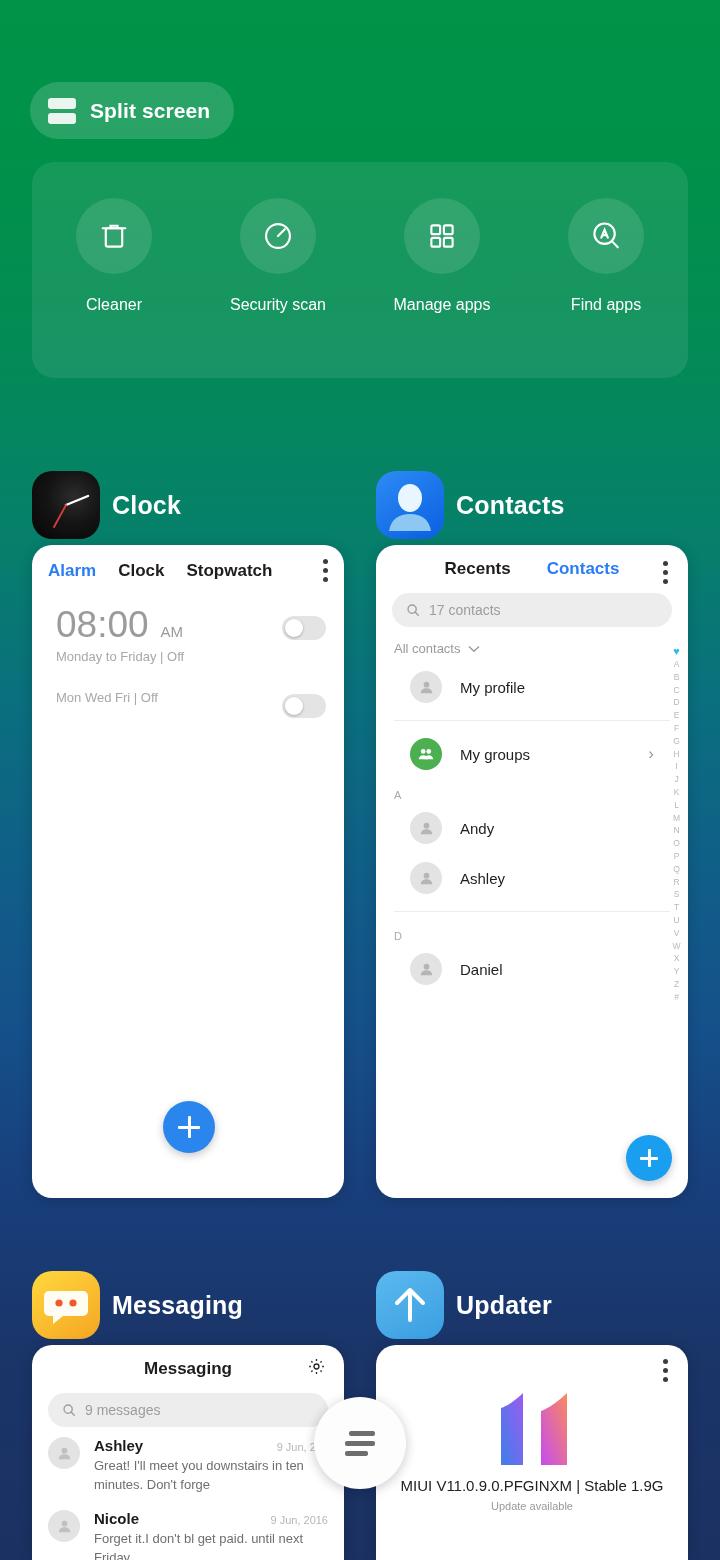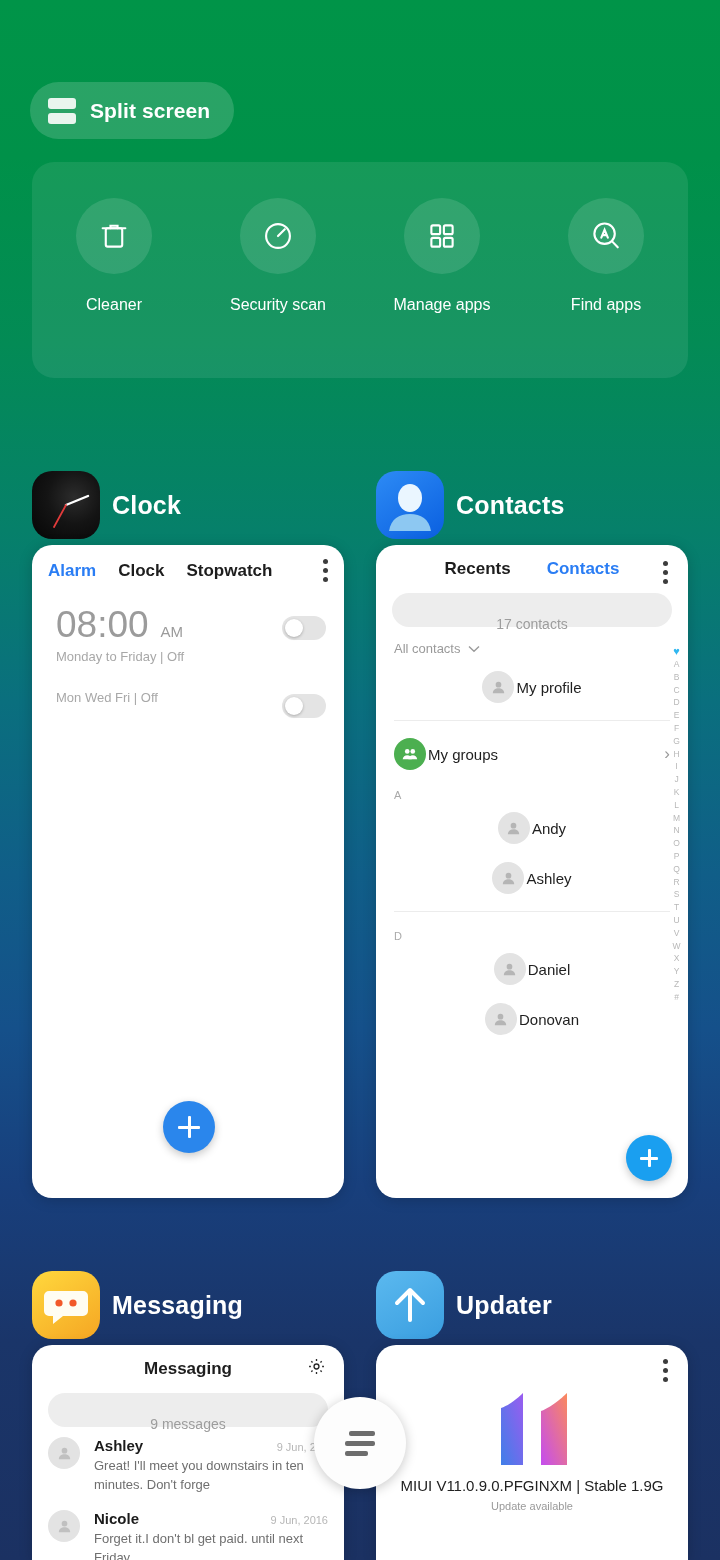--- a/index.html
+++ b/index.html
@@ -107,26 +107,26 @@
   #clock-fab { left: 131px; top: 556px; width: 52px; height: 52px; }
 
   
   #contacts-card { left: 376px; top: 545px; width: 312px; height: 653px; }
   .ct-tabs { display:flex; align-items:center; justify-content:center; padding: 14px 16px 10px 16px; position:relative; }
   .ct-tabs .tab { font-size:17px; font-weight:700; color:#1d1d1d; margin: 0 18px; }
   .ct-tabs .tab.active { color:#2a7df4; }
   .ct-tabs .kebab { position:absolute; right: 20px; top: 16px; }
   .search-bar {
     margin: 4px 16px 0 16px; height: 34px; border-radius: 17px; background:#ededed;
-    display:flex; align-items:center; gap: 23px; padding: 0 14px; flex-direction: column;
+    display:flex; align-items:center; gap: 9px; padding: 0 14px;
   }
   .search-bar .txt { font-size: 14px; color:#9d9d9d; }
   .all-contacts { display:flex; align-items:center; gap:8px; padding: 14px 0 6px 18px; }
   .all-contacts .txt { font-size: 13px; color:#9a9a9a; }
-  .c-row { display:flex; align-items:center; gap: 2px; padding: 9px 18px; position:relative;justify-content:center; }
+  .c-row { display:flex; align-items:center; gap: 18px; padding: 9px 34px; position:relative; }
   .c-av { width: 32px; height: 32px; border-radius:50%; background:#e3e3e3; flex:none; position:relative; }
   .c-av.green { background:#4caf50; }
   .c-av .glyph { position:absolute; inset:0; display:flex; align-items:center; justify-content:center; }
   .c-name { font-size: 15px; color:#1f1f1f; }
   .c-chev { margin-left:auto; color:#9a9a9a; font-size: 17px; }
   .c-divider { height:1px; background:#ececec; margin: 8px 18px 8px 18px; }
   .c-sect { font-size: 11px; color:#a9a9a9; padding: 10px 0 2px 18px; }
   .alpha-index {
     position:absolute; right: 3px; top: 100px; width: 17px;
     display:flex; flex-direction:column; align-items:center; gap: 0px;
@@ -368,31 +368,20 @@
       <span class="glyph">
           <svg width="17" height="17" viewBox="0 0 24 24" fill="#b5b5b5">
             <circle cx="12" cy="8" r="4"></circle>
             <path d="M4 20c0-4.4 3.6-7 8-7s8 2.6 8 7z"></path>
           </svg>
         </span>
     </span>
     <span class="c-name">Daniel</span>
   </div>
 
-  <div class="c-row">
-    <span class="c-av">
-      <span class="glyph">
-          <svg width="17" height="17" viewBox="0 0 24 24" fill="#b5b5b5">
-            <circle cx="12" cy="8" r="4"></circle>
-            <path d="M4 20c0-4.4 3.6-7 8-7s8 2.6 8 7z"></path>
-          </svg>
-        </span>
-    </span>
-    <span class="c-name">Donovan</span>
-  </div>
 
   <div class="alpha-index" id="alpha-index">
       <span class="heart">♥</span>
       <span>A</span>
       <span>B</span>
       <span>C</span>
       <span>D</span>
       <span>E</span>
       <span>F</span>
       <span>G</span>

